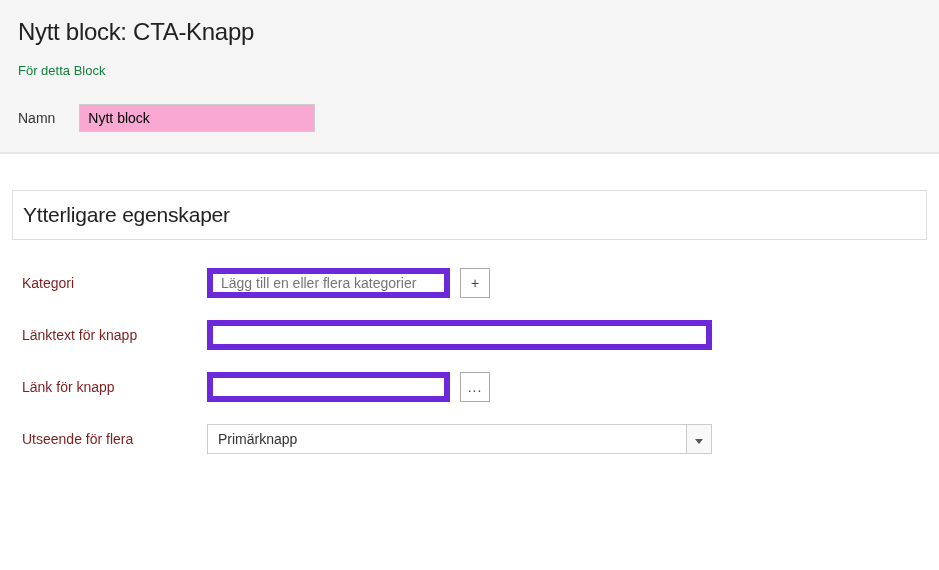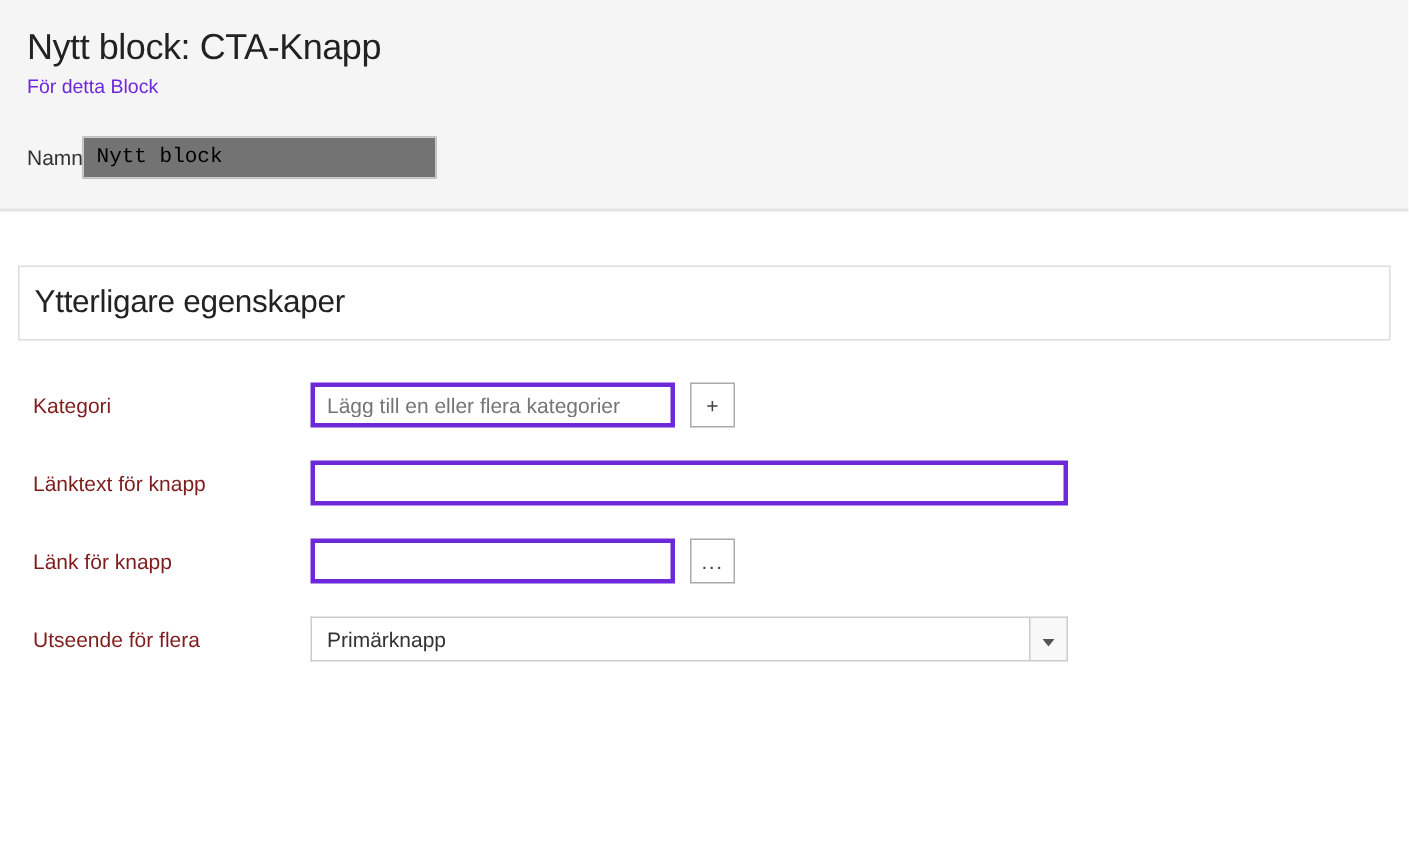--- a/index.html
+++ b/index.html
@@ -1,32 +1,32 @@
 <!DOCTYPE html>
 <html><head>
   <meta charset="utf-8">
   <style>
     * { box-sizing: border-box; margin: 0; padding: 0; }
     body { font-family: -apple-system, BlinkMacSystemFont, 'Segoe UI', Arial, sans-serif; background: #fff; font-size: 14px; color: #333; width: 939px; }
     .header { background: #f5f5f5; padding: 18px 18px 20px 18px; border-bottom: 2px solid #e5e5e5; }
-    .header-title { font-size: 24px; font-weight: 400; color: #222; margin-bottom: 4px; letter-spacing: -0.3px; }
-    .header-sub { font-size: 13px; color: #6d28d9; margin-bottom: 26px; }
-    .name-row { display: flex; align-items: center; gap: 0; }
+    .header-title { font-size: 24px; font-weight: 400; color: #222; margin-bottom: 17px; letter-spacing: -0.3px; }
+    .header-sub { font-size: 13px; color: #15803d; margin-bottom: 26px; }
+    .name-row { display: flex; align-items: center; gap: 24px; }
     .name-label { font-size: 14px; color: #333; }
-    .name-input { border: 1px solid #ccc; padding: 5px 8px; font-size: 14px; width: 236px; height: 28px; background: #737373; font-family: Liberation Mono, monospace; }
+    .name-input { border: 1px solid #ccc; padding: 5px 8px; font-size: 14px; width: 236px; height: 28px; background: #f9a8d4; font-family: Liberation Sans, sans-serif; }
     
     .main { padding: 36px 12px 0 12px; border-radius: 29px; }
     .section-header { border: 1px solid #ddd; padding: 12px 10px; font-size: 21px; font-weight: 400; color: #222; letter-spacing: -0.2px; }
     
     .form-area { padding: 28px 10px 0 10px; }
     .form-row { display: flex; align-items: center; margin-bottom: 22px; }
     .form-label { width: 185px; font-size: 14px; color: #7f1d1d; flex-shrink: 0; }
     .form-ctrl { display: flex; align-items: center; gap: 10px; }
     
-    .input-text { border: 3px solid #6d28d9; padding: 5px 8px; font-size: 14px; height: 30px; background: #fff; font-family: inherit; }
+    .input-text { border: 6px solid #6d28d9; padding: 5px 8px; font-size: 14px; height: 30px; background: #fff; font-family: inherit; }
     .input-category { width: 243px; color: #555; }
     .input-link { width: 243px; }
     .input-linktext { width: 505px; }
     
     .btn-square { border: 1px solid #aaa; background: #fff; width: 30px; height: 30px; display: flex; align-items: center; justify-content: center; cursor: pointer; font-size: 14px; color: #444; font-family: inherit; }
     .btn-browse { letter-spacing: 1px; }
     
     .dropdown { display: flex; width: 505px; }
     .dropdown-value { border: 1px solid #ccc; border-right: none; padding: 5px 10px; font-size: 14px; height: 30px; flex: 1; background: #fff; display: flex; align-items: center; }
     .dropdown-btn { border: 1px solid #ccc; width: 26px; height: 30px; background: #f8f8f8; cursor: pointer; display: flex; align-items: center; justify-content: center; }

